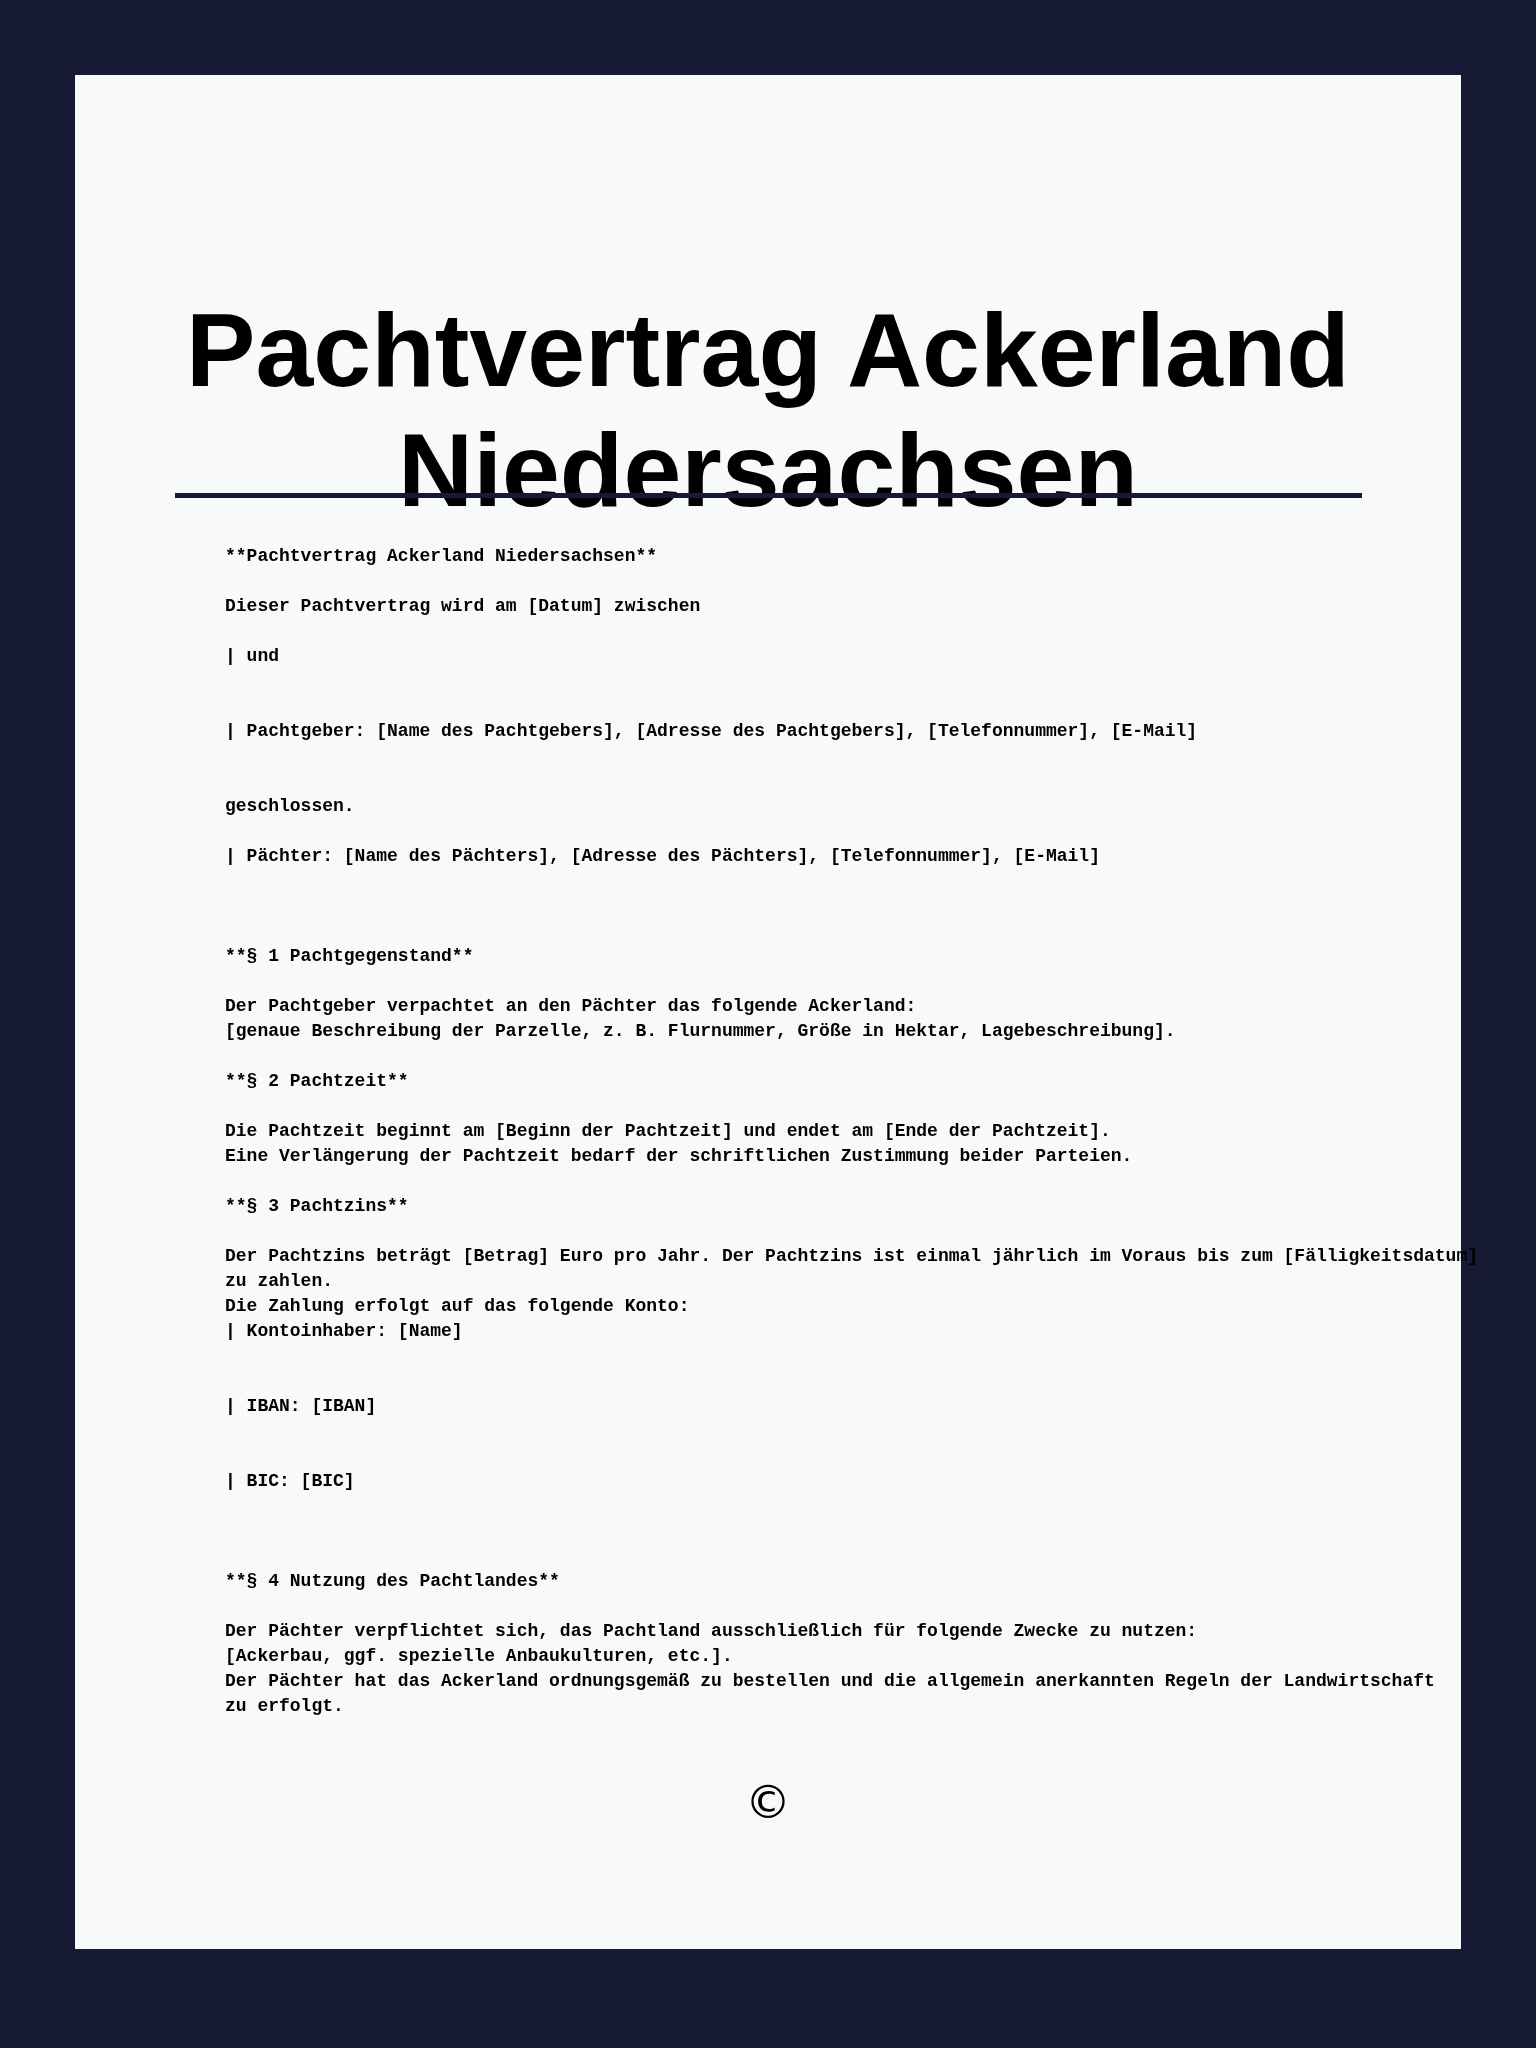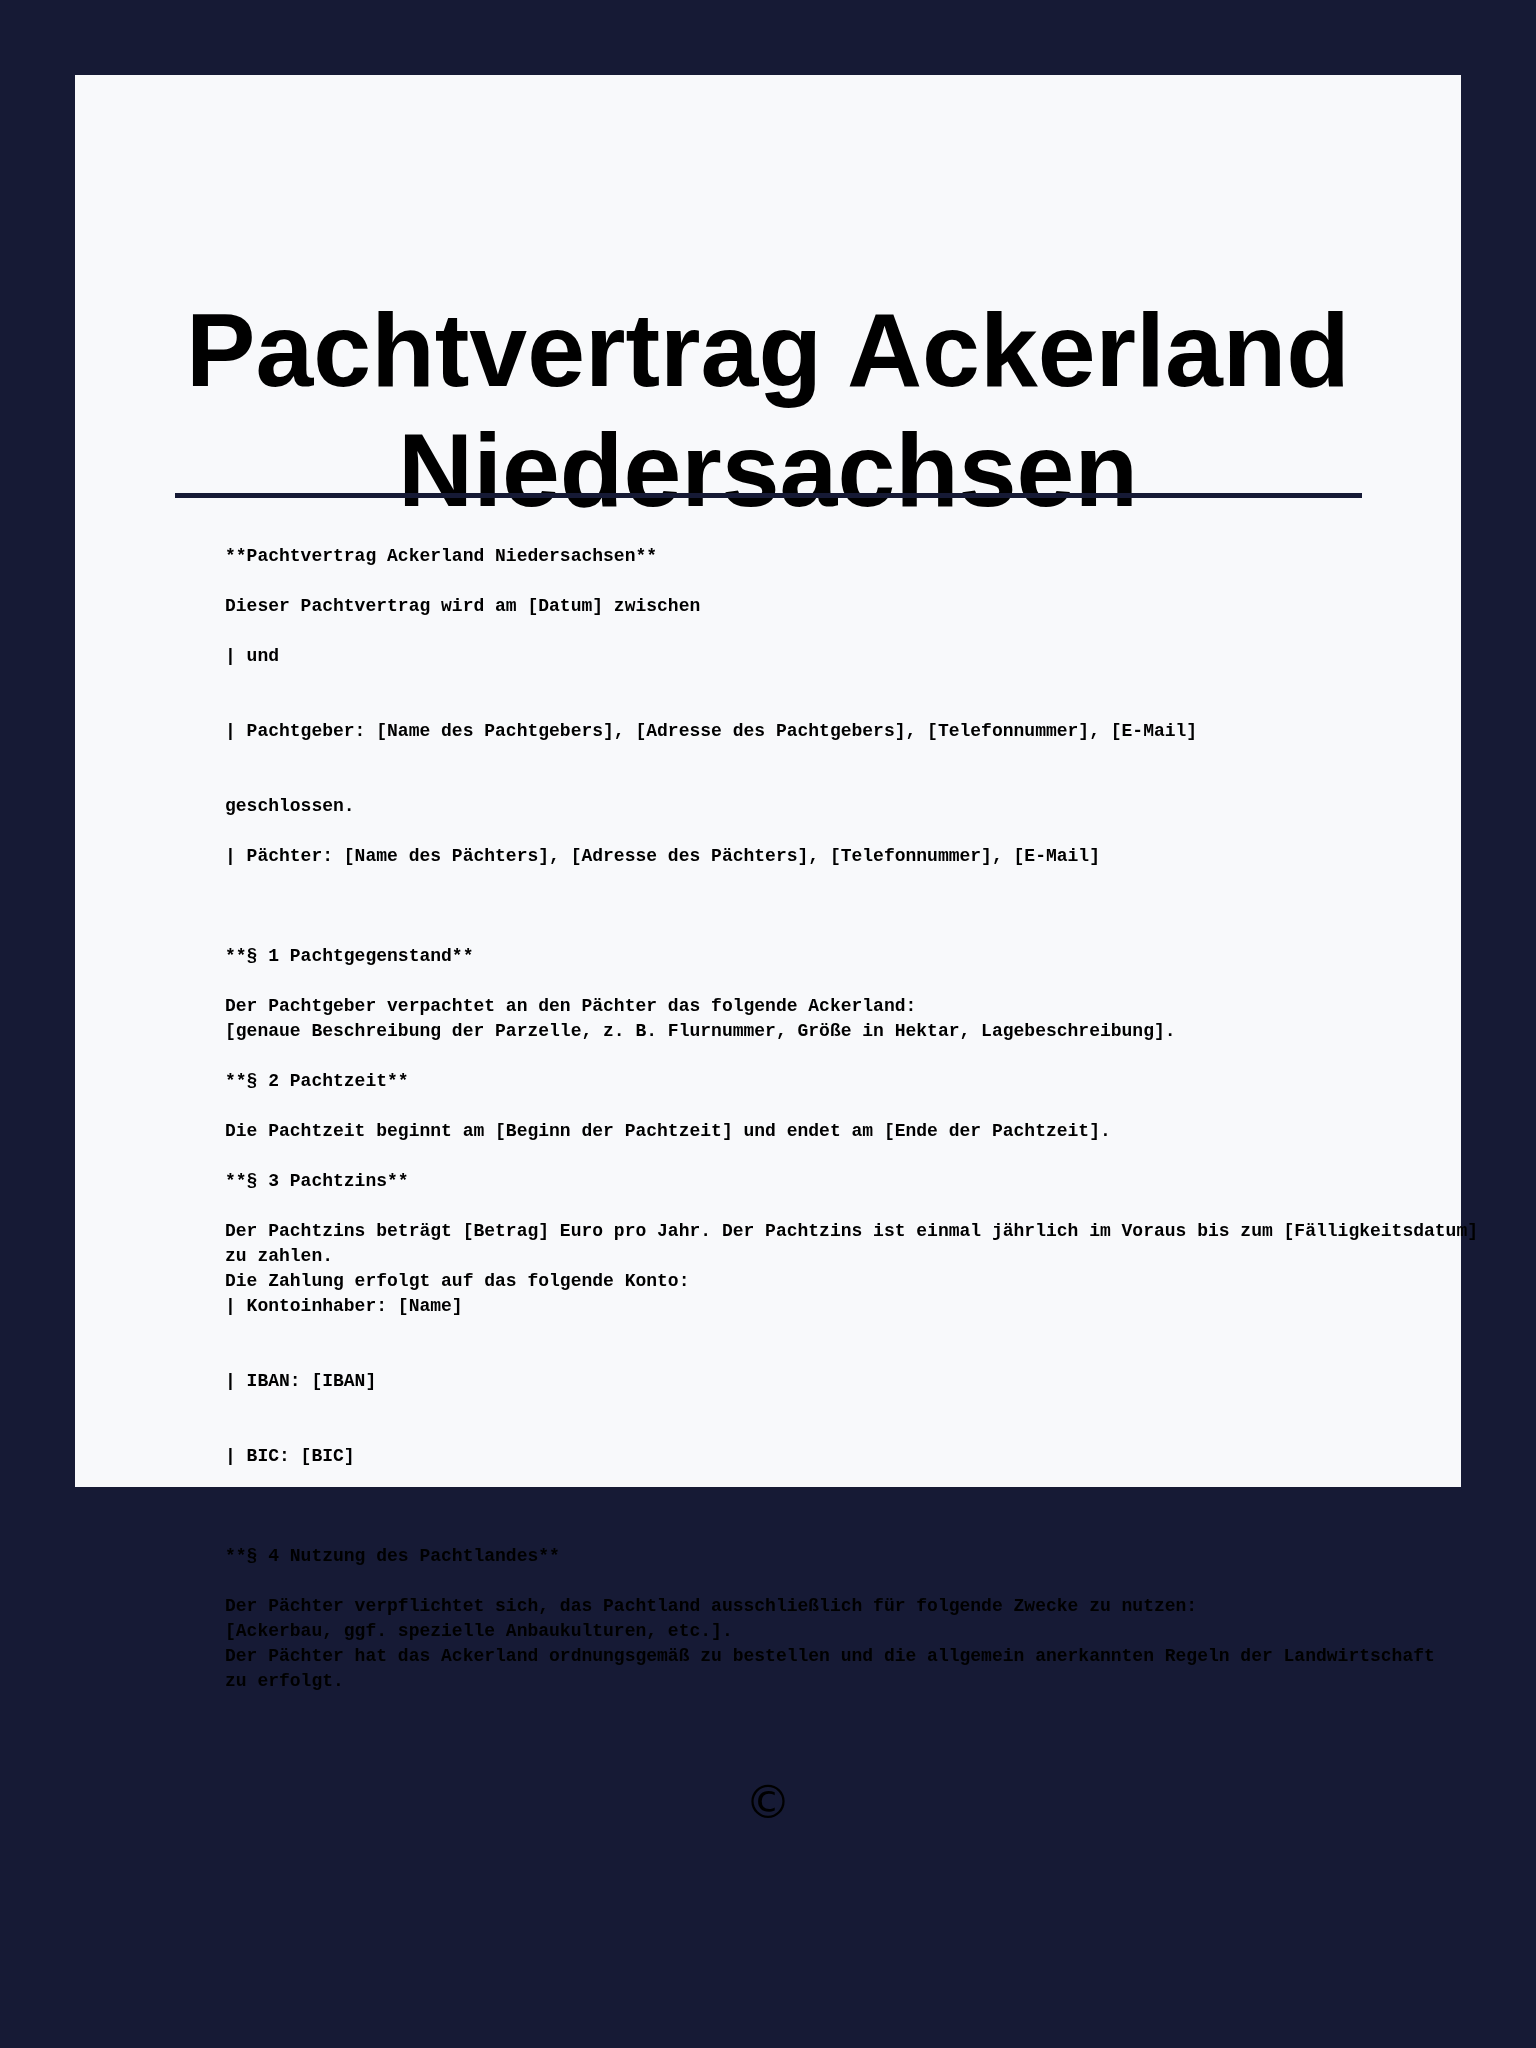--- a/index.html
+++ b/index.html
@@ -12,21 +12,21 @@
       background: #161a35;
       position: relative;
       overflow: hidden;
       font-family: "Liberation Sans", sans-serif;
     }
     .page {
       position: absolute;
       left: 75px;
       top: 75px;
       width: 1386px;
-      height: 1412px;
+      height: 1874px;
       background: #f8f9fb;
     }
     .title {
       position: absolute;
       left: 0;
       top: 215px;
       width: 1386px;
       margin: 0;
       text-align: center;
       font-family: "Liberation Sans", sans-serif;
@@ -103,20 +103,21 @@
 
     <p class="para">**§ 1 Pachtgegenstand**</p>
     <p class="para">
       <span class="ln">Der Pachtgeber verpachtet an den Pächter das folgende Ackerland:</span>
       <span class="ln">[genaue Beschreibung der Parzelle, z. B. Flurnummer, Größe in Hektar, Lagebeschreibung].</span>
     </p>
 
     <p class="para">**§ 2 Pachtzeit**</p>
     <p class="para">
       <span class="ln">Die Pachtzeit beginnt am [Beginn der Pachtzeit] und endet am [Ende der Pachtzeit].</span>
+      <span class="ln">Eine Verlängerung der Pachtzeit bedarf der schriftlichen Zustimmung beider Parteien.</span>
     </p>
 
     <p class="para">**§ 3 Pachtzins**</p>
     <p class="para gap2">
       <span class="ln">Der Pachtzins beträgt [Betrag] Euro pro Jahr. Der Pachtzins ist einmal jährlich im Voraus bis zum [Fälligkeitsdatum]</span>
       <span class="ln">zu zahlen.</span>
       <span class="ln">Die Zahlung erfolgt auf das folgende Konto:</span>
       <span class="ln">| Kontoinhaber: [Name]</span>
     </p>
     <p class="para gap2">| IBAN: [IBAN]</p>

